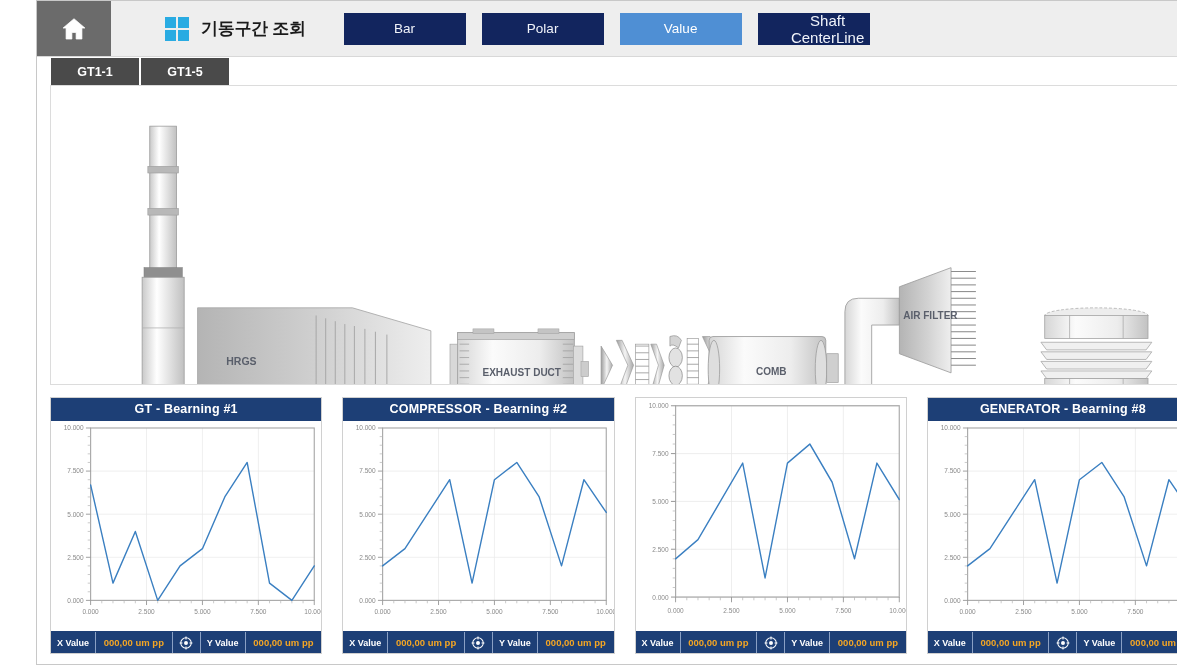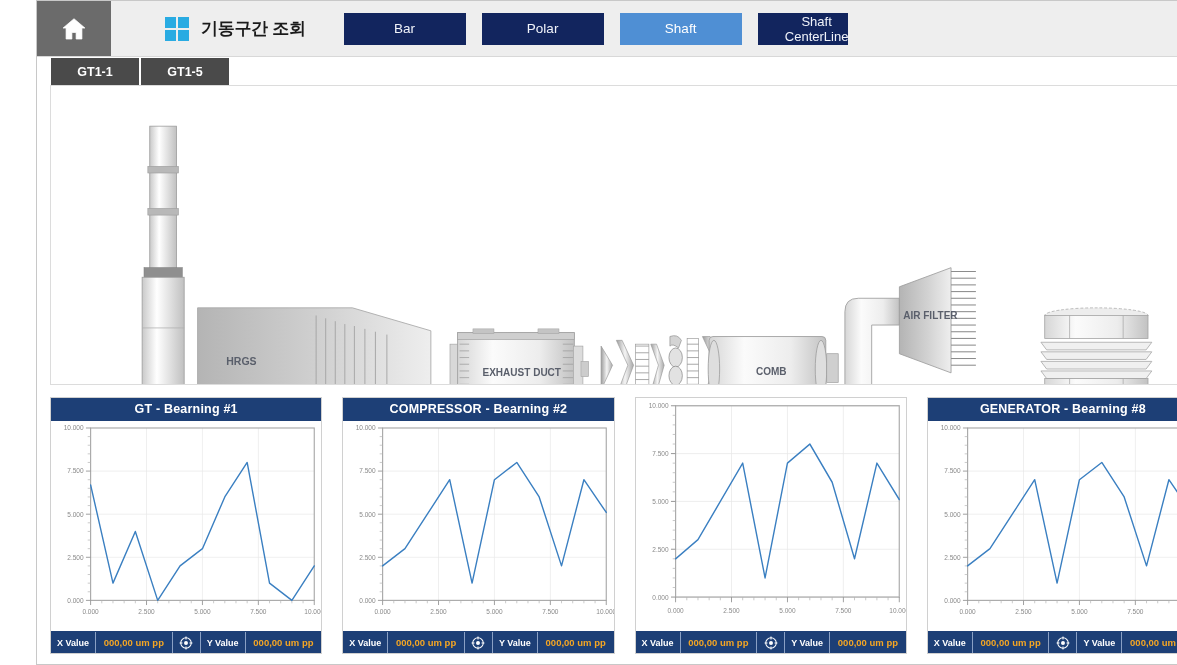--- a/index.html
+++ b/index.html
@@ -47,21 +47,21 @@
   .nav-btns { display: flex; align-items: center; gap: 16px; margin-left: 28px; }
   .nav-btn {
     width: 122px; height: 32px;
     background: #12255e;
     color: #f0f3fa; font-size: 13.5px;
     display: flex; align-items: center; justify-content: center;
     cursor: pointer; border: none;
     font-family: "Liberation Sans", sans-serif;
   }
   .nav-btn.active { background: #4f8fd4; color: #ffffff; }
-  .nav-btn.wide { width: 90px; font-size: 13px; padding-left: 28px; }
+  .nav-btn.wide { width: 112px; font-size: 15px; padding-left: 28px; }
 
   
   .tabstrip {
     height: 28px; min-height: 28px;
     background: #ffffff;
     display: flex; align-items: flex-end;
     padding-left: 14px;
   }
   .tab {
     width: 88px; height: 27px;
@@ -148,21 +148,21 @@
           <i></i>
           <i></i>
           <i></i>
       </span>
       <span class="app-title">기동구간 조회</span>
     </div>
 
     <div class="nav-btns">
       <button class="nav-btn">Bar</button>
       <button class="nav-btn">Polar</button>
-      <button class="nav-btn active">Shaft</button>
+      <button class="nav-btn active">Value</button>
       <button class="nav-btn wide">Shaft CenterLine</button>
     </div>
   </div>
 
   <div class="tabstrip">
     <div class="tab">GT1-1</div>
     <div class="tab">GT1-5</div>
   </div>
 
   <div class="diagram-panel">

